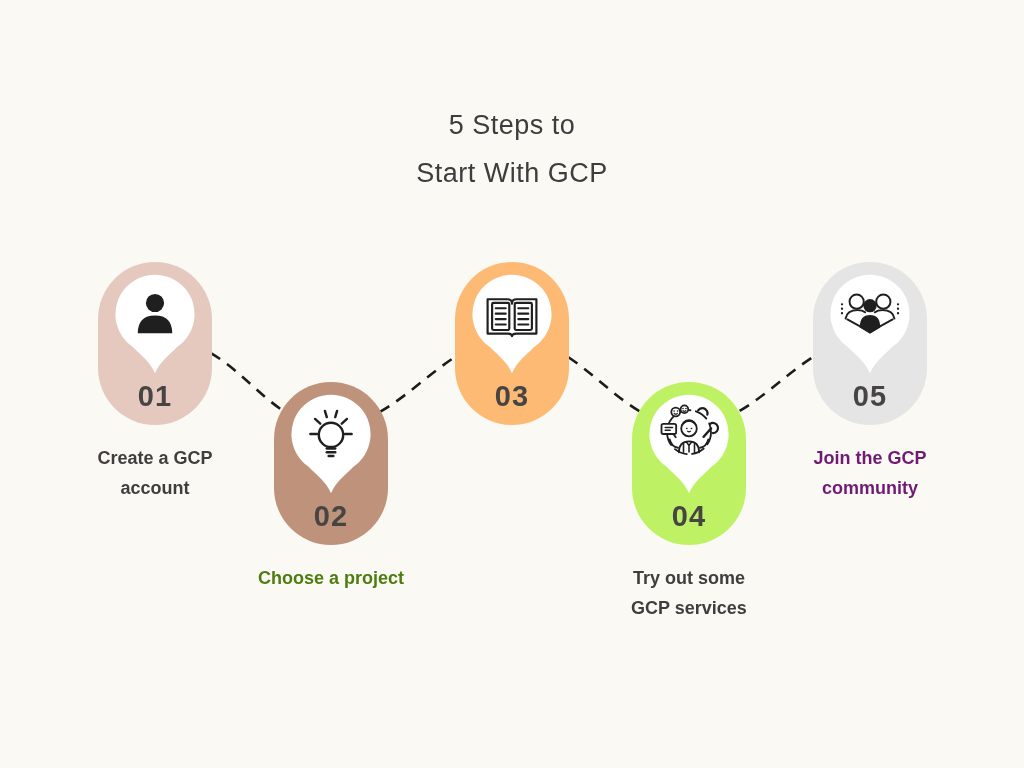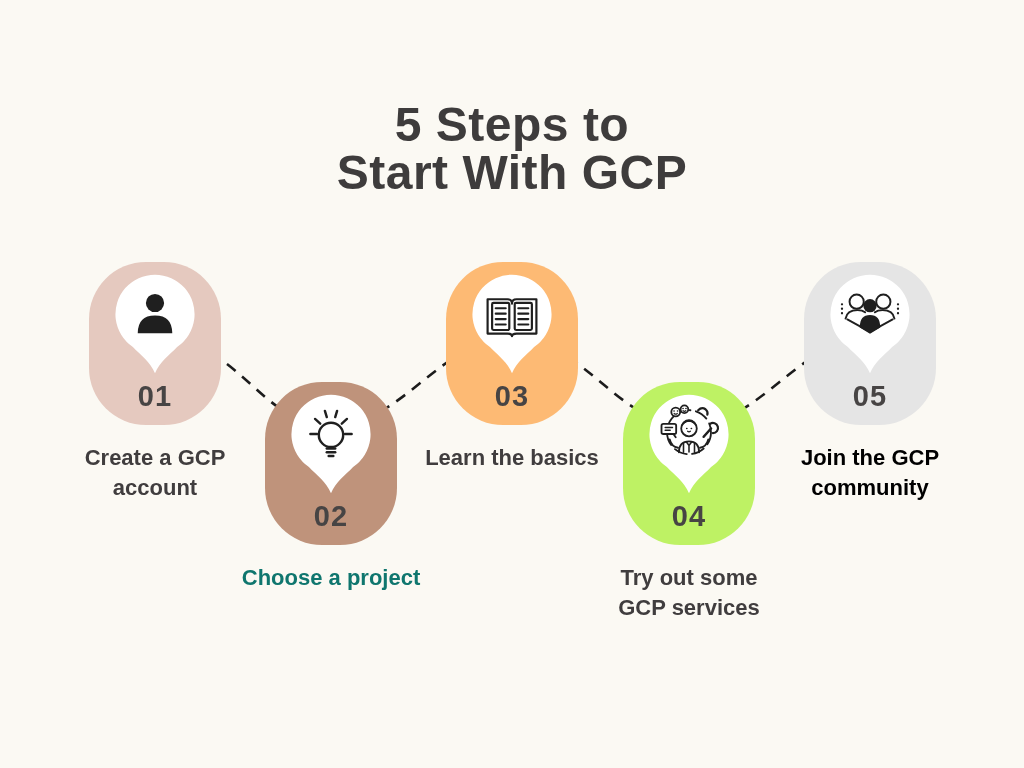--- a/index.html
+++ b/index.html
@@ -5,45 +5,45 @@
   * { margin:0; padding:0; box-sizing:border-box; }
   html,body { width:1024px; height:768px; }
   body {
     position:relative;
     width:1024px; height:768px;
     overflow:hidden;
     font-family:"Liberation Sans", sans-serif;
   }
   .title {
     position:absolute; top:101px; left:0; width:1024px;
-    text-align:center; font-weight:700;
-    font-size:48px; line-height:48px; letter-spacing:.5px;
+    text-align:center; font-weight:400;
+    font-size:27px; line-height:48px; letter-spacing:.5px;
   }
   .connector-svg { position:absolute; top:0; left:0; z-index:1; }
   .step { position:absolute; width:220px; z-index:2;
           display:flex; flex-direction:column; align-items:center; }
   .step.high { top:262px; }
   .step.low  { top:382px; }
   .step1 { left:45px; }  .step2 { left:221px; }
   .step3 { left:402px; } .step4 { left:579px; }
   .step5 { left:760px; }
   .capsule {
-    width:132px; height:163px; border-radius:57px;
+    width:114px; height:163px; border-radius:57px;
     display:flex; flex-direction:column; align-items:center;
   }
   .pin { position:relative; width:92px; height:107px; margin-top:8px; }
   .pin > svg.pinshape { position:absolute; top:0; left:0; width:92px; height:107px; }
   .icon { position:absolute; left:50%; transform:translateX(-50%); }
   .num {
     margin-top:3px; font-size:29px; font-weight:700;
     letter-spacing:1px; text-align:center;
   }
   .label {
     margin-top:18px; text-align:center;
-    font-size:22px; line-height:30px; font-weight:700;
+    font-size:18px; line-height:30px; font-weight:700;
     white-space:nowrap;
   }
 </style>
 </head>
 <body style="background: rgb(251, 249, 243);">
 
 <div class="title" style="color: rgb(62, 60, 60);">
   <div>5 Steps to</div>
   <div>Start With GCP</div>
 </div>
@@ -90,21 +90,21 @@
           <path d="M54 33 h-7"></path>
           <path d="M15 17 l5.5 5"></path>
           <path d="M49 17 l-5.5 5"></path>
           <path d="M25.5 8.5 l2 6.5"></path>
           <path d="M38.5 8.5 l-2 6.5"></path>
         </g>
       </svg>
     </div>
     <div class="num" style="color: rgb(71, 68, 68);">02</div>
   </div>
-  <div class="label" style="color: #0f766e;">
+  <div class="label" style="color: #4d7c0f;">
     <div>Choose a project</div>
     <div></div>
   </div>
 </div>
 
 <div class="step step3 high">
   <div class="capsule" style="background: #fdba74;">
     <div class="pin">
       <svg class="pinshape" viewBox="0 0 100 116">
         <path d="M50 112 C45 100 34 92 26 83.6 A 43 43 0 1 1 74 83.6 C66 92 55 100 50 112 Z" fill="#ffffff"></path>
@@ -119,24 +119,20 @@
             <path d="M14 30 h11"></path>
             <path d="M14 36 h11"></path>
           <path d="M39 18 h11"></path>
             <path d="M39 24 h11"></path>
             <path d="M39 30 h11"></path>
             <path d="M39 36 h11"></path>
         </g>
       </svg>
     </div>
     <div class="num" style="color: rgb(71, 68, 68);">03</div>
-  </div>
-  <div class="label" style="color: rgb(64, 61, 62);">
-    <div>Learn the basics</div>
-    <div></div>
   </div>
 </div>
 
 <div class="step step4 low">
   <div class="capsule" style="background: #bef264;">
     <div class="pin">
       <svg class="pinshape" viewBox="0 0 100 116">
         <path d="M50 112 C45 100 34 92 26 83.6 A 43 43 0 1 1 74 83.6 C66 92 55 100 50 112 Z" fill="#ffffff"></path>
       </svg>
       <svg class="icon" style="top:11px;width:66px;height:66px" viewBox="0 0 72 72">
@@ -193,17 +189,17 @@
           <path d="M8.5 32 q1.5 -9.5 13.5 -9.5 q5.5 0 8.5 2.5"></path>
           <path d="M63.5 32 q-1.5 -9.5 -13.5 -9.5 q-5.5 0 -8.5 2.5"></path>
           <path d="M10.5 33 L36 47 L61.5 33"></path>
           <circle cx="36" cy="17.5" r="7.5" fill="#1f1f1f" stroke="none"></circle>
           <path d="M24.5 42 q0 -14 11.5 -14 q11.5 0 11.5 14 l-11.5 7 z" fill="#1f1f1f" stroke="none"></path>
         </g>
       </svg>
     </div>
     <div class="num" style="color: rgb(71, 68, 68);">05</div>
   </div>
-  <div class="label" style="color: #000000;">
+  <div class="label" style="color: #701a75;">
     <div>Join the GCP</div>
     <div>community</div>
   </div>
 </div>
 
 </body></html>

